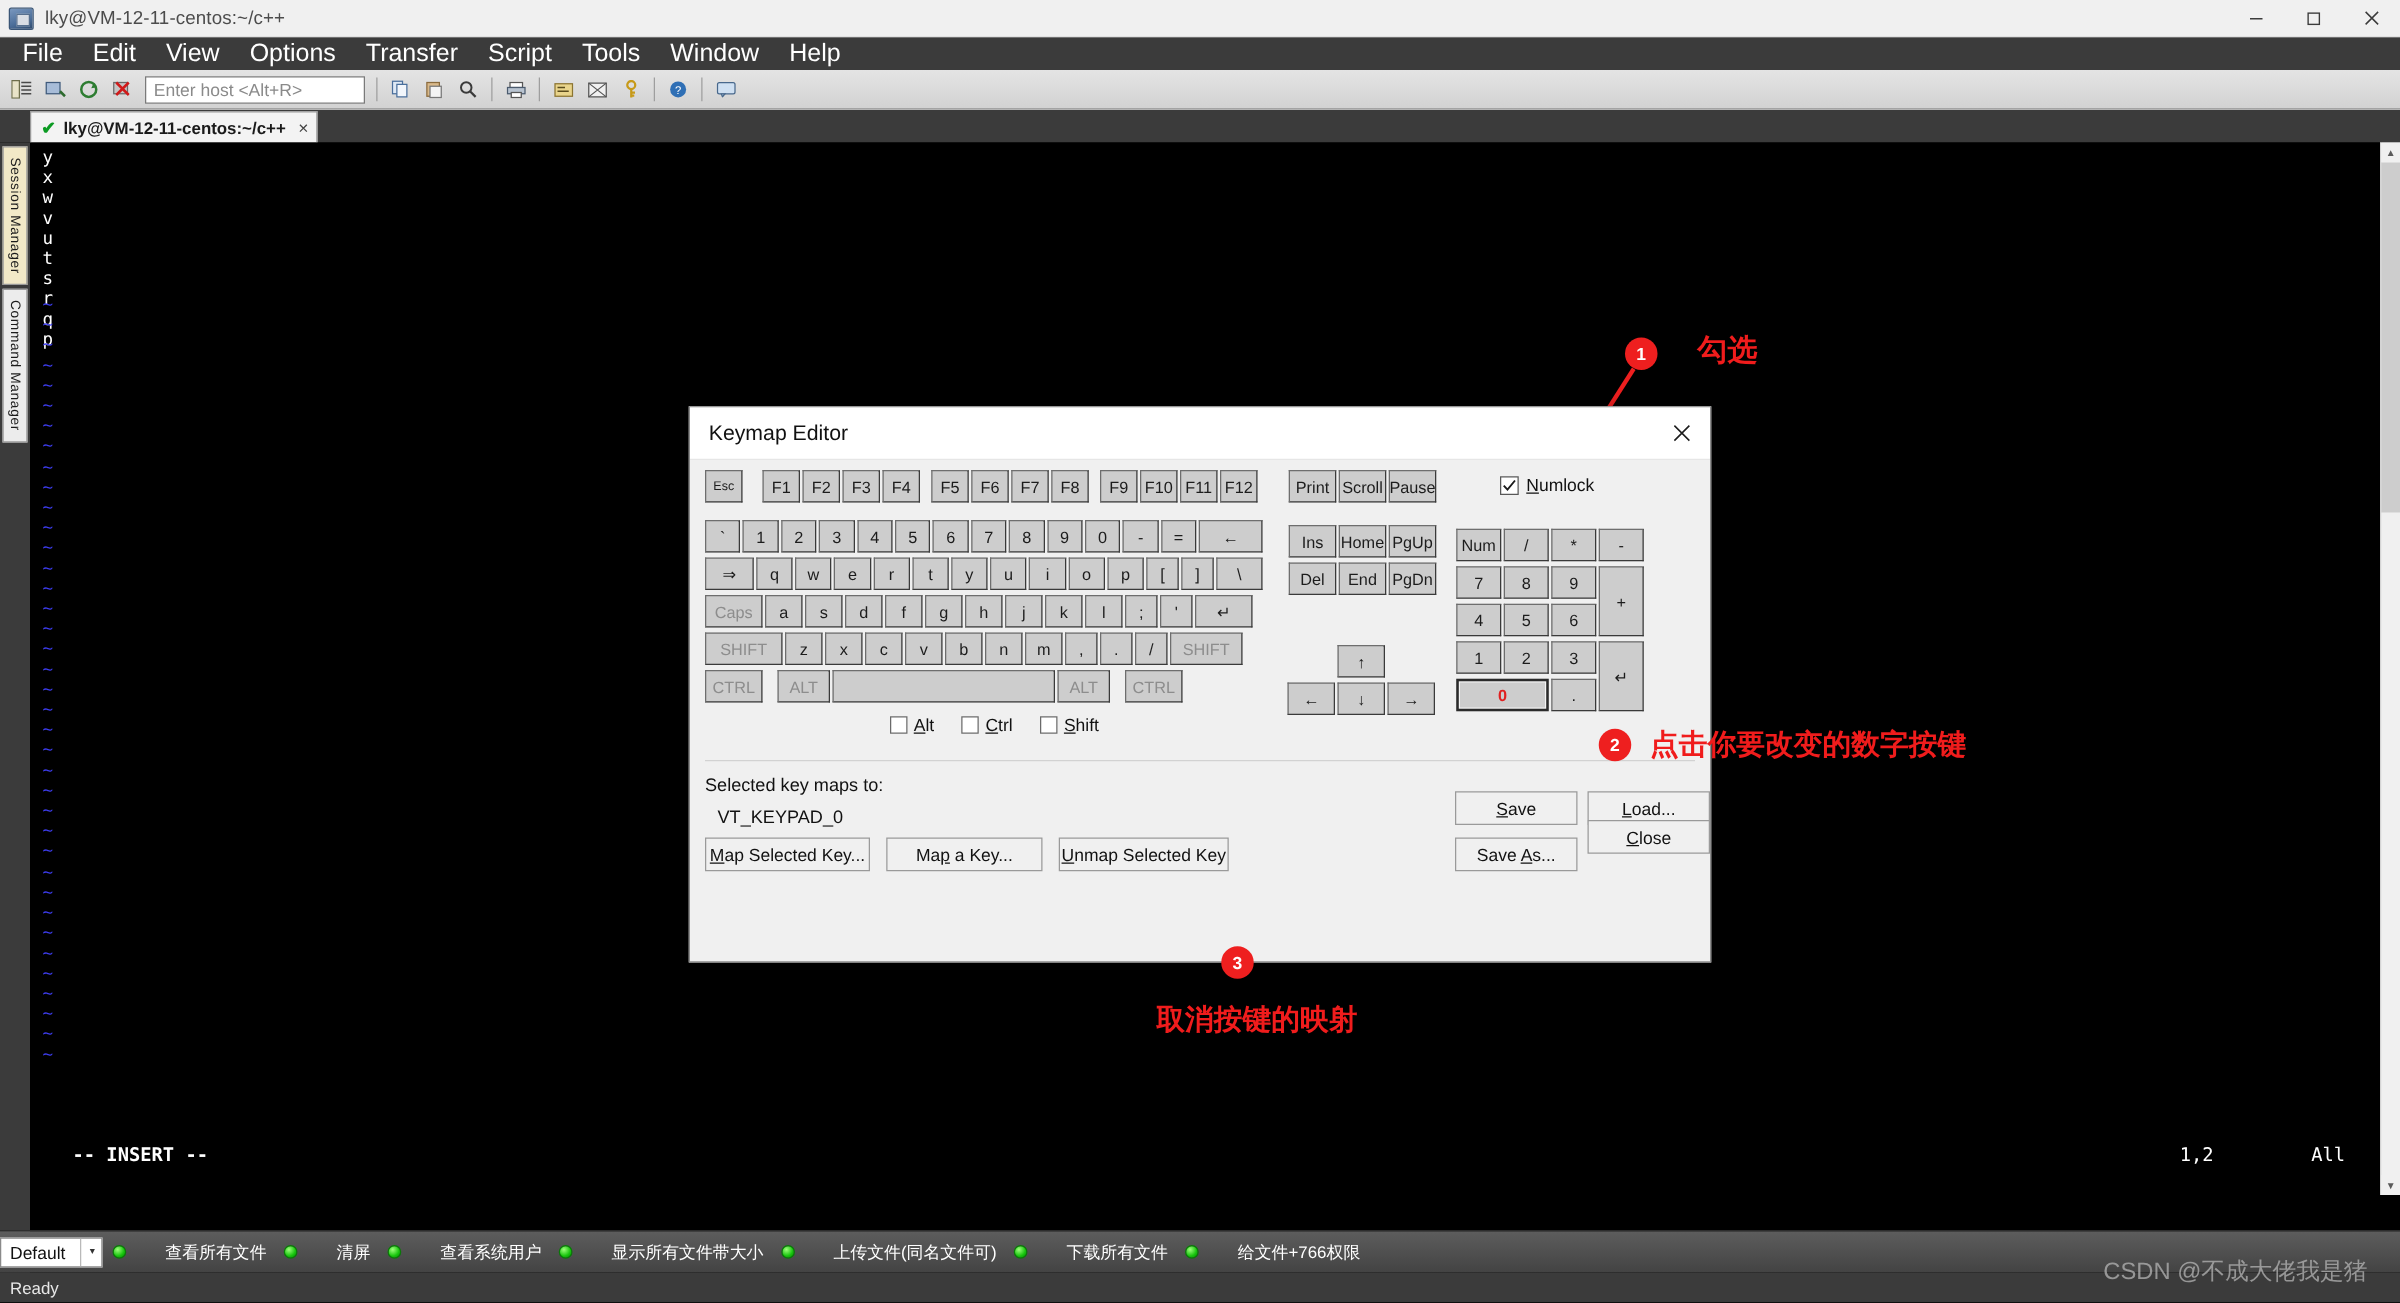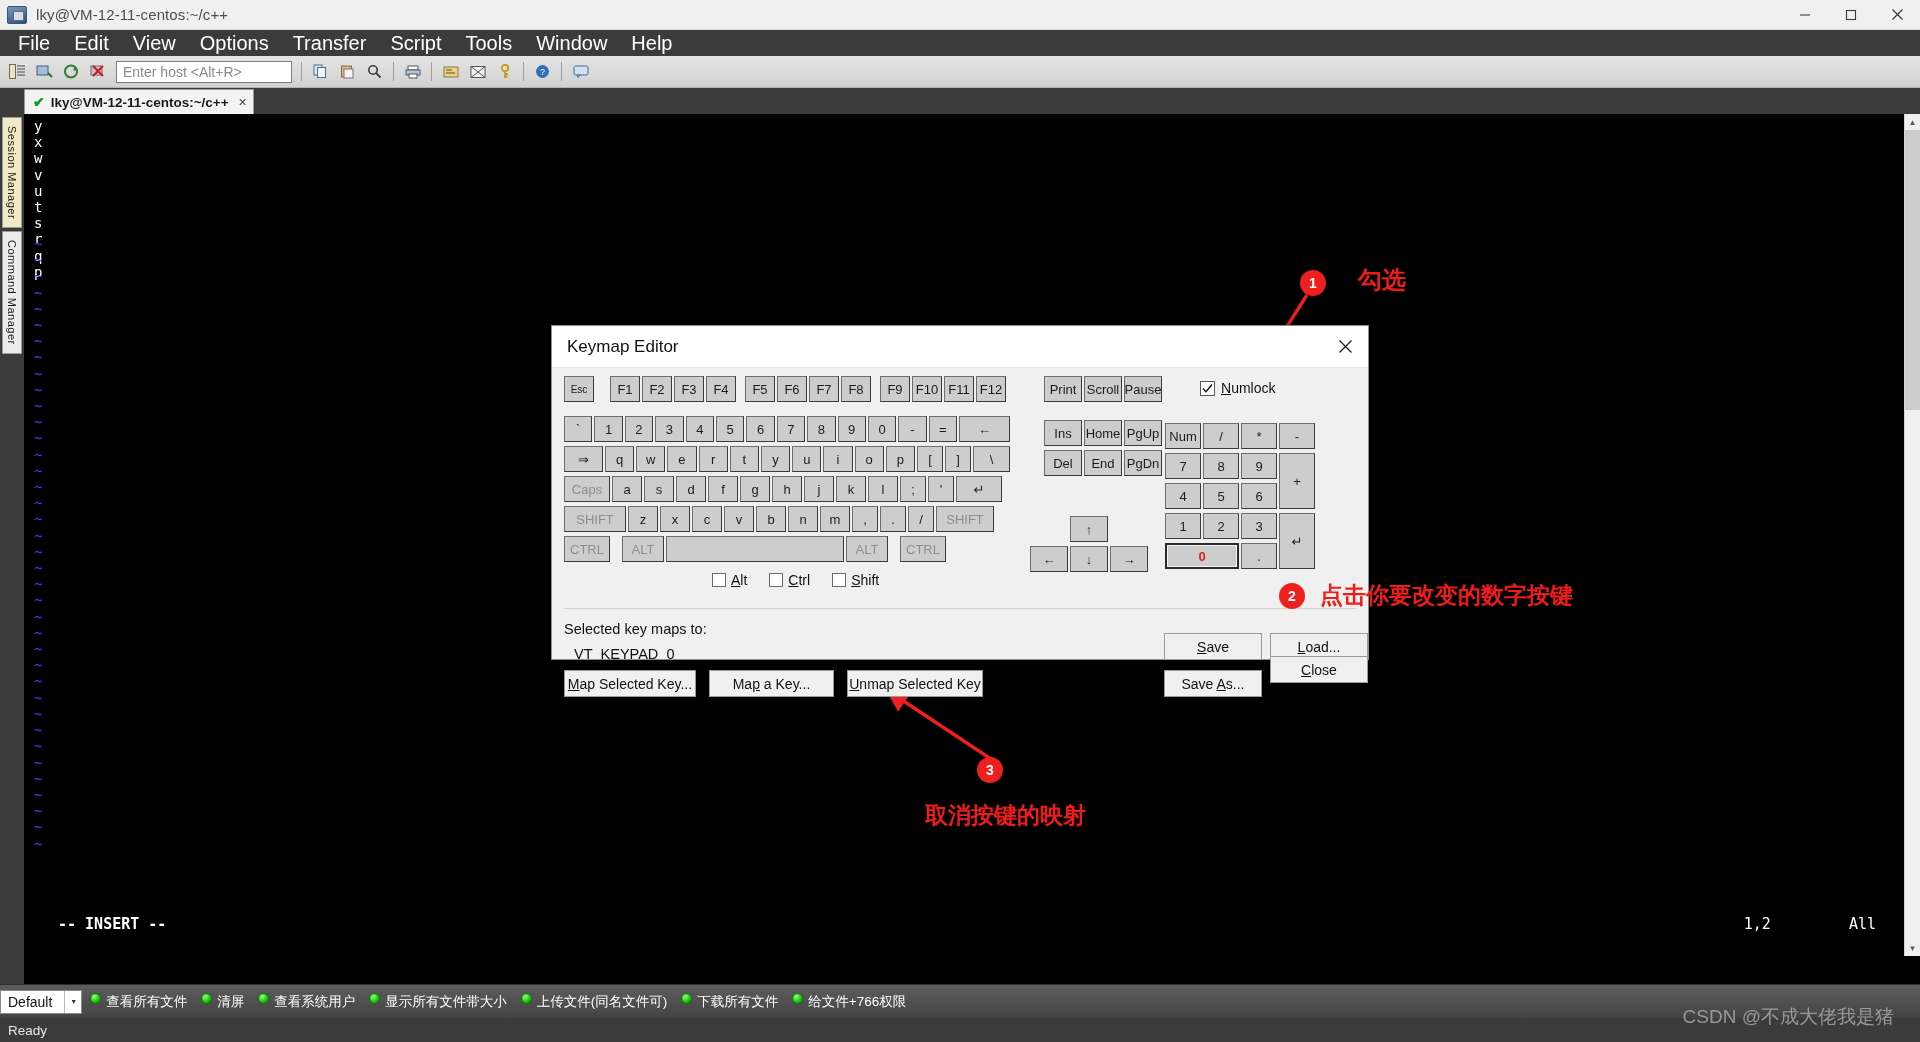--- a/index.html
+++ b/index.html
@@ -134,22 +134,23 @@
     height:24px;background:#fff;border:1px solid #8a8a8a;display:flex;
     align-items:center;padding:0 4px 0 7px;font-size:14px;color:#111;
     margin-right:8px;
   }
   #bb-default .arrow{
     margin-left:12px;font-size:7px;color:#333;
     border-left:1px solid #b9b9b9;padding-left:5px;height:100%;
     display:flex;align-items:center;
   }
   .bb-item{
-    display:flex;align-items:flex-start;color:#fff;font-size:13.5px;margin-right:14px;
+    display:flex;align-items:center;color:#fff;font-size:13.5px;margin-right:14px;
     white-space:nowrap;
+    gap:26px;
   }
   .bb-dot{
     width:11px;height:11px;border-radius:50%;margin-right:5px;flex:0 0 auto;
     background:radial-gradient(circle at 35% 30%,#9cff7a,#16c40c 60%,#0a8a08);
     border:1px solid #0a7a08;
   }
 
   
   #statusbar{
     position:absolute;left:0;right:0;bottom:0;height:24px;
@@ -164,21 +165,21 @@
   }
 
   
   #watermark{
     position:absolute;right:26px;bottom:12px;color:#b9b9b9;font-size:19px;
     opacity:.72;pointer-events:none;white-space:nowrap;
   }
 
   
   #dialog{
-    position:absolute;left:551px;top:325px;width:818px;height:335px;
+    position:absolute;left:551px;top:325px;width:818px;height:445px;
     background:#f0f0f0;border:1px solid #8d8d8d;
     box-shadow:0 3px 14px rgba(0,0,0,.45);
   }
   #dlg-title{
     height:42px;background:#fff;display:flex;align-items:center;
     padding:0 0 0 15px;border-bottom:1px solid #e6e6e6;
   }
   #dlg-title .t{font-size:17px;color:#111;}
   #dlg-close{
     margin-left:auto;width:46px;height:41px;display:flex;align-items:center;
@@ -200,21 +201,21 @@
   .gap{width:14px;flex:0 0 auto;}
   .gap-sm{width:7px;flex:0 0 auto;}
 
   
   #kb-main{position:absolute;left:12px;top:8px;width:448px;}
   #kb-fn{display:flex;margin-bottom:10px;}
   #kb-fn .key{width:30px;}
   #kb-fn .key.esc{width:30px;}
 
   
-  #kb-nav{position:absolute;left:492px;top:8px;width:120px;}
+  #kb-nav{position:absolute;left:479px;top:8px;width:120px;}
   #kb-nav .key{width:38px;height:26px;}
   #kb-arrows{position:absolute;left:478px;top:148px;}
   #kb-arrows .key{width:38px;}
 
   
   #kb-pad{position:absolute;left:613px;top:55px;}
   #kb-pad .key{width:36px;height:26px;}
   #kb-pad .key.tall{height:56px;margin-bottom:4px;}
   .key.sel{
     border:2px solid #2b2b2b;color:#e02020;font-weight:bold;

